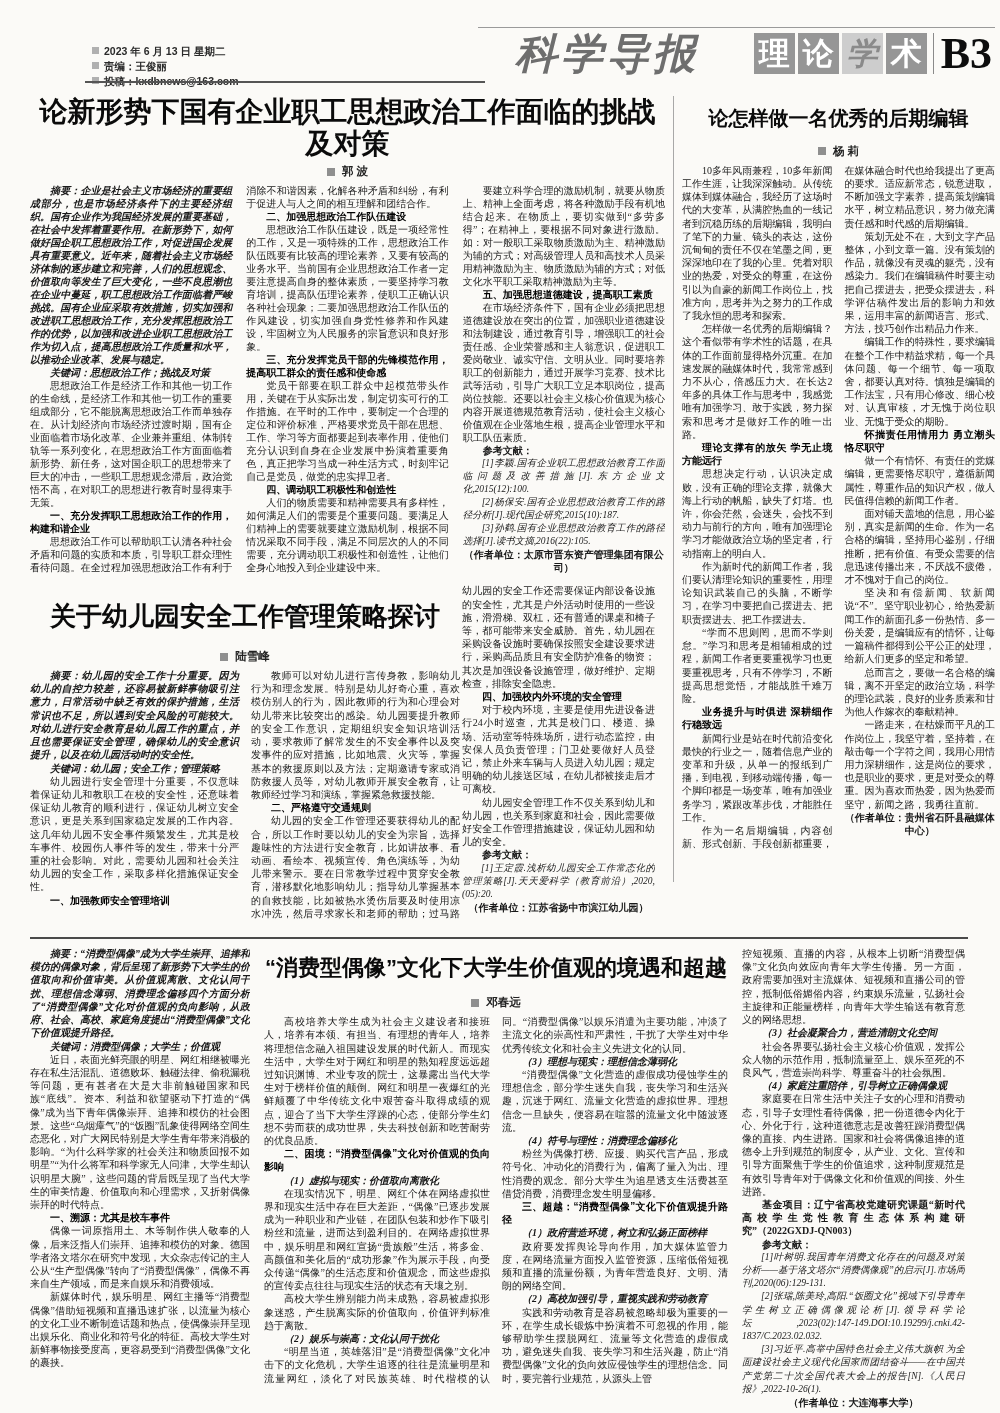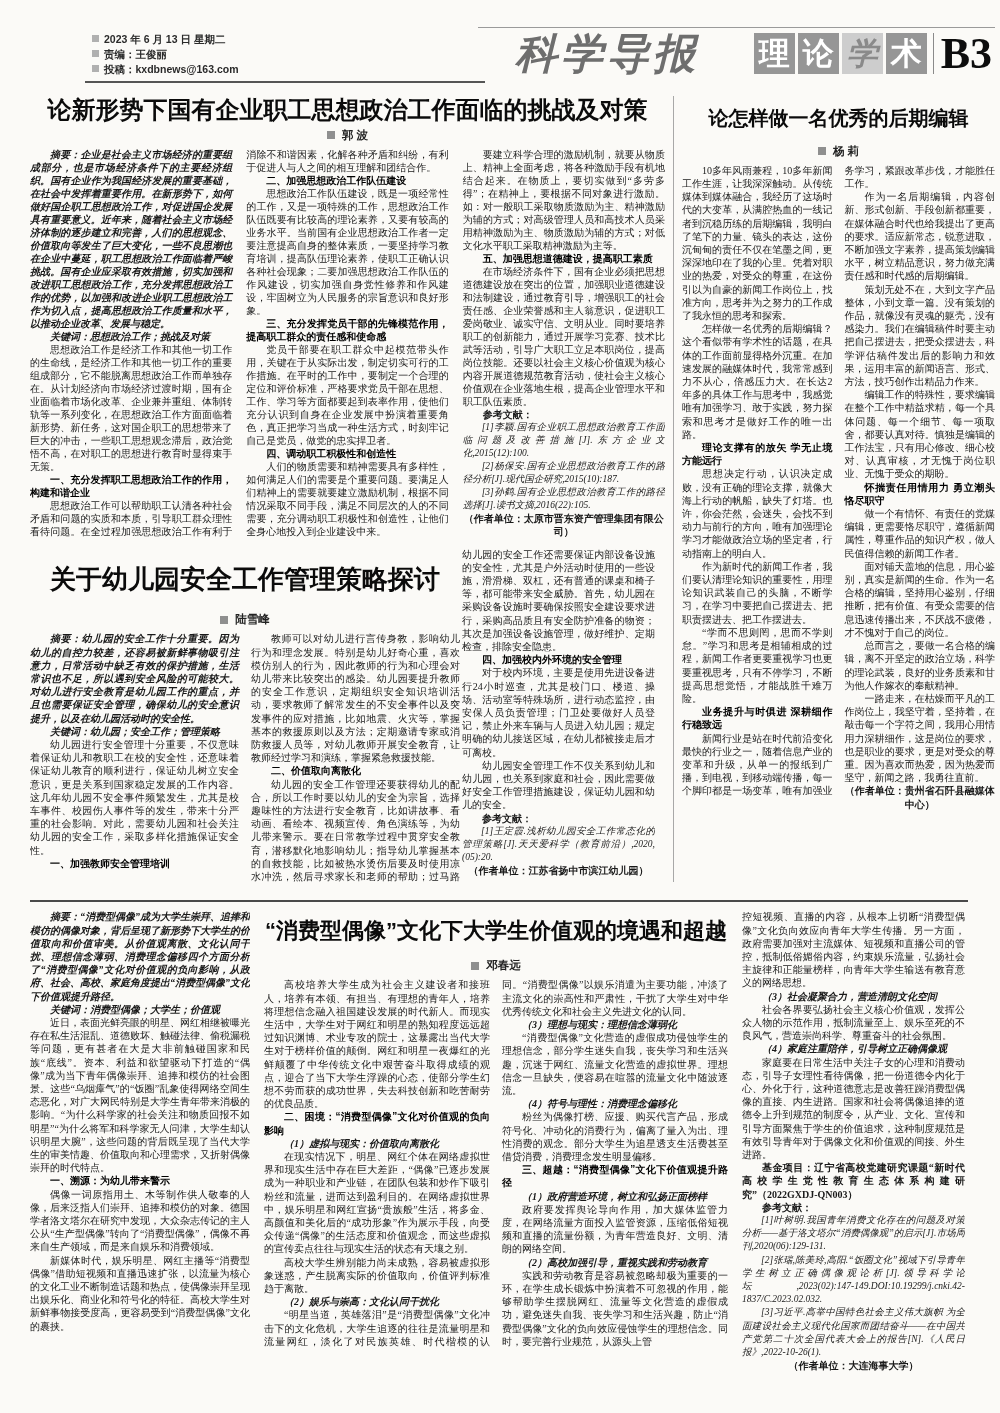--- a/index.html
+++ b/index.html
@@ -2,21 +2,21 @@
 <html><head>
 <meta charset="utf-8">
 <style>
   html,body{margin:0;padding:0;background:#fbfaf7;}
   .page{position:relative;width:1000px;height:1413px;margin:0 auto;background:#fbfaf7;color:#1c1c1c;
         font-family:"Liberation Serif","DejaVu Serif",serif;overflow:hidden;}
   
   .hdr{position:relative;height:66px;margin:20px 30px 0 30px;}
   .hdr-rule-top{position:absolute;top:7px;left:448px;right:-25px;height:1px;background:#9a9a9a;}
   .hdr-rule-bottom{position:absolute;top:61px;left:55px;width:400px;height:2px;background:#555;}
-  .hdr-left{position:absolute;left:62px;top:12px;font-family:"Liberation Sans","DejaVu Sans",sans-serif;
+  .hdr-left{position:absolute;left:62px;top:24px;font-family:"Liberation Sans","DejaVu Sans",sans-serif;
             font-size:10.5px;font-weight:bold;color:#2a2a2a;line-height:15px;}
   .sq{display:inline-block;width:7px;height:7px;background:#b0b0b0;margin-right:5px;vertical-align:1px;}
   .mast{position:absolute;left:452px;top:6px;width:250px;text-align:center;font-size:42px;font-weight:bold;
         font-style:italic;color:#6e6e6e;letter-spacing:4px;font-family:"Liberation Serif","DejaVu Serif",serif;}
   .hdr-right{position:absolute;right:-22px;top:13px;display:flex;align-items:center;}
   .secbox{display:inline-block;width:41px;height:41px;line-height:41px;text-align:center;font-size:31px;
           font-weight:bold;color:#fff;background:#969696;margin-left:3px;
           font-family:"Liberation Sans","DejaVu Sans",sans-serif;}
   .secbox.light{background:#cdcdcd;color:#8a8a8a;font-style:italic;}
   .pageno{font-size:44px;font-weight:bold;color:#0d0d0d;margin-left:6px;padding-left:7px;
@@ -36,21 +36,21 @@
   .blk{margin:0;text-indent:2em;}
   .blk.pc{text-indent:0;}
   .blk.abs,.blk.kw{font-weight:bold;font-style:italic;}
   .blk.h{font-weight:bold;font-style:normal;color:#000;font-family:"Liberation Sans","DejaVu Sans",sans-serif;}
   .blk.sub{font-weight:bold;font-style:italic;}
   .blk.refh{font-weight:bold;}
   .blk.ref{font-style:italic;font-size:9.5px;}
   .blk.fund{font-weight:bold;}
   .blk.unit{font-weight:bold;text-align:center;text-indent:0;}
   
-  .a1 .art-title{font-size:24px;margin:2px 0 0 0;}
+  .a1 .art-title{font-size:28px;margin:2px 0 0 0;}
   .a1-body{column-count:3;column-gap:14px;height:390px;line-height:13px;}
   
   .a2 .art-title{font-size:20px;}
   .a2-body{column-count:2;column-gap:12px;height:728px;}
   
   .a3{display:flex;margin-top:10px;}
   .a3-left{width:430px;}
   .a3 .art-title{font-size:26px;text-align:center;}
   .a3-leftbody{column-count:2;column-gap:12px;height:262px;}
   .a3-right{width:193px;margin-left:2px;height:338px;overflow:hidden;}
@@ -125,21 +125,21 @@
           <div class="byline">
             <span class="bl-sq"></span>
             <span>陆雪峰</span>
           </div>
           <div class="flow a3-leftbody">
               <p class="blk abs">摘要：幼儿园的安全工作十分重要。因为幼儿的自控力较差，还容易被新鲜事物吸引注意力，日常活动中缺乏有效的保护措施，生活常识也不足，所以遇到安全风险的可能较大。对幼儿进行安全教育是幼儿园工作的重点，并且也需要保证安全管理，确保幼儿的安全意识提升，以及在幼儿园活动时的安全性。</p>
               <p class="blk kw">关键词：幼儿园；安全工作；管理策略</p>
               <p class="blk p">幼儿园进行安全管理十分重要，不仅意味着保证幼儿和教职工在校的安全性，还意味着保证幼儿教育的顺利进行，保证幼儿树立安全意识，更是关系到国家稳定发展的工作内容。这几年幼儿园不安全事件频繁发生，尤其是校车事件、校园伤人事件等的发生，带来十分严重的社会影响。对此，需要幼儿园和社会关注幼儿园的安全工作，采取多样化措施保证安全性。</p>
               <p class="blk h">一、加强教师安全管理培训</p>
               <p class="blk p">教师可以对幼儿进行言传身教，影响幼儿行为和理念发展。特别是幼儿好奇心重，喜欢模仿别人的行为，因此教师的行为和心理会对幼儿带来比较突出的感染。幼儿园要提升教师的安全工作意识，定期组织安全知识培训活动，要求教师了解常发生的不安全事件以及突发事件的应对措施，比如地震、火灾等，掌握基本的救援原则以及方法；定期邀请专家或消防救援人员等，对幼儿教师开展安全教育，让教师经过学习和演练，掌握紧急救援技能。</p>
-              <p class="blk h">二、价值取向离散化</p>
+              <p class="blk h">二、严格遵守交通规则</p>
               <p class="blk p">幼儿园的安全工作管理还要获得幼儿的配合，所以工作时要以幼儿的安全为宗旨，选择趣味性的方法进行安全教育，比如讲故事、看动画、看绘本、视频宣传、角色演练等，为幼儿带来警示。要在日常教学过程中贯穿安全教育，潜移默化地影响幼儿；指导幼儿掌握基本的自救技能，比如被热水烫伤后要及时使用凉水冲洗，然后寻求家长和老师的帮助；过马路时靠右侧行走，严格遵守交通规则；了解紧急救助电话及其救助内容，包括110、120、119等。</p>
             </div>
         </div>
         <div class="flow a3-right">
             <p class="blk pc">幼儿园的安全工作还需要保证内部设备设施的安全性，尤其是户外活动时使用的一些设施，滑滑梯、双杠，还有普通的课桌和椅子等，都可能带来安全威胁。首先，幼儿园在采购设备设施时要确保按照安全建设要求进行，采购高品质且有安全防护准备的物资；其次是加强设备设施管理，做好维护、定期检查，排除安全隐患。</p>
             <p class="blk h">四、加强校内外环境的安全管理</p>
             <p class="blk p">对于校内环境，主要是使用先进设备进行24小时巡查，尤其是校门口、楼道、操场、活动室等特殊场所，进行动态监控，由安保人员负责管理；门卫处要做好人员登记，禁止外来车辆与人员进入幼儿园；规定明确的幼儿接送区域，在幼儿都被接走后才可离校。</p>
             <p class="blk p">幼儿园安全管理工作不仅关系到幼儿和幼儿园，也关系到家庭和社会，因此需要做好安全工作管理措施建设，保证幼儿园和幼儿的安全。</p>
             <p class="blk refh">参考文献：</p>
             <p class="blk ref">[1]王定霞.浅析幼儿园安全工作常态化的管理策略[J].天天爱科学（教育前沿）,2020,(05):20.</p>
@@ -165,36 +165,37 @@
           <p class="blk p">作为新时代的新闻工作者，我们要认清理论知识的重要性，用理论知识武装自己的头脑，不断学习，在学习中要把自己摆进去、把职责摆进去、把工作摆进去。</p>
           <p class="blk p">“学而不思则罔，思而不学则怠。”学习和思考是相辅相成的过程，新闻工作者更要重视学习也更要重视思考，只有不停学习，不断提高思想觉悟，才能战胜千难万险。</p>
           <p class="blk h">业务提升与时俱进  深耕细作行稳致远</p>
           <p class="blk p">新闻行业是站在时代前沿变化最快的行业之一，随着信息产业的变革和升级，从单一的报纸到广播，到电视，到移动端传播，每一个脚印都是一场变革，唯有加强业务学习，紧跟改革步伐，才能胜任工作。</p>
           <p class="blk p">作为一名后期编辑，内容创新、形式创新、手段创新都重要，在媒体融合时代也给我提出了更高的要求。适应新常态，锐意进取，不断加强文字素养，提高策划编辑水平，树立精品意识，努力做充满责任感和时代感的后期编辑。</p>
           <p class="blk p">策划无处不在，大到文字产品整体，小到文章一篇。没有策划的作品，就像没有灵魂的躯壳，没有感染力。我们在编辑稿件时要主动把自己摆进去，把受众摆进去，科学评估稿件发出后的影响力和效果，运用丰富的新闻语言、形式、方法，技巧创作出精品力作来。</p>
           <p class="blk p">编辑工作的特殊性，要求编辑在整个工作中精益求精，每一个具体问题、每一个细节、每一项取舍，都要认真对待。慎独是编辑的工作法宝，只有用心修改、细心校对、认真审核，才无愧于岗位职业、无愧于受众的期盼。</p>
           <p class="blk h">怀揣责任用情用力  勇立潮头恪尽职守</p>
           <p class="blk p">做一个有情怀、有责任的党媒编辑，更需要恪尽职守，遵循新闻属性，尊重作品的知识产权，做人民值得信赖的新闻工作者。</p>
           <p class="blk p">面对铺天盖地的信息，用心鉴别，真实是新闻的生命。作为一名合格的编辑，坚持用心鉴别，仔细推断，把有价值、有受众需要的信息迅速传播出来，不厌战不疲倦，才不愧对于自己的岗位。</p>
+          <p class="blk p">坚决和有偿新闻、软新闻说“不”。坚守职业初心，给热爱新闻工作的新面孔多一份热情、多一份关爱，是编辑应有的情怀，让每一篇稿件都得到公平公正的处理，给新人们更多的坚定和希望。</p>
           <p class="blk p">总而言之，要做一名合格的编辑，离不开坚定的政治立场，科学的理论武装，良好的业务质素和甘为他人作嫁衣的奉献精神。</p>
           <p class="blk p">一路走来，在枯燥而平凡的工作岗位上，我坚守着，坚持着，在敲击每一个字符之间，我用心用情用力深耕细作，这是岗位的要求，也是职业的要求，更是对受众的尊重。因为喜欢而热爱，因为热爱而坚守，新闻之路，我勇往直前。</p>
           <p class="blk unit">（作者单位：贵州省石阡县融媒体中心）</p>
         </div>
     </article>
 
   </div>
 
   <div class="hrule"></div>
 
   <article class="a4">
     <div class="flow a4-col1">
         <p class="blk abs">摘要：“消费型偶像”成为大学生崇拜、追捧和模仿的偶像对象，背后呈现了新形势下大学生的价值取向和价值审美。从价值观离散、文化认同干扰、理想信念薄弱、消费理念偏移四个方面分析了“消费型偶像”文化对价值观的负向影响，从政府、社会、高校、家庭角度提出“消费型偶像”文化下价值观提升路径。</p>
         <p class="blk kw">关键词：消费型偶像；大学生；价值观</p>
         <p class="blk p">近日，表面光鲜亮眼的明星、网红相继被曝光存在私生活混乱、道德败坏、触碰法律、偷税漏税等问题，更有甚者在大是大非前触碰国家和民族“底线”。资本、利益和欲望驱动下打造的“偶像”成为当下青年偶像崇拜、追捧和模仿的社会图景。这些“乌烟瘴气”的“饭圈”乱象使得网络空间生态恶化，对广大网民特别是大学生青年带来消极的影响。“为什么科学家的社会关注和物质回报不如明星”“为什么将军和科学家无人问津，大学生却认识明星大腕”，这些问题的背后既呈现了当代大学生的审美情趣、价值取向和心理需求，又折射偶像崇拜的时代特点。</p>
-        <p class="blk h">一、溯源：为幼儿带来警示</p>
+        <p class="blk h">一、溯源：尤其是校车事件</p>
         <p class="blk p">偶像一词原指用土、木等制作供人敬奉的人像，后来泛指人们崇拜、追捧和模仿的对象。德国学者洛文塔尔在研究中发现，大众杂志传记的主人公从“生产型偶像”转向了“消费型偶像”，偶像不再来自生产领域，而是来自娱乐和消费领域。</p>
         <p class="blk p">新媒体时代，娱乐明星、网红主播等“消费型偶像”借助短视频和直播迅速扩张，以流量为核心的文化工业不断制造话题和热点，使偶像崇拜呈现出娱乐化、商业化和符号化的特征。高校大学生对新鲜事物接受度高，更容易受到“消费型偶像”文化的裹挟。</p>
       </div>
     <div class="a4-center">
       <h1 class="art-title">“消费型偶像”文化下大学生价值观的境遇和超越</h1>
       <div class="byline">
         <span class="bl-sq"></span>
         <span>邓春远</span>
       </div>
       <div class="flow a4-centerbody">

